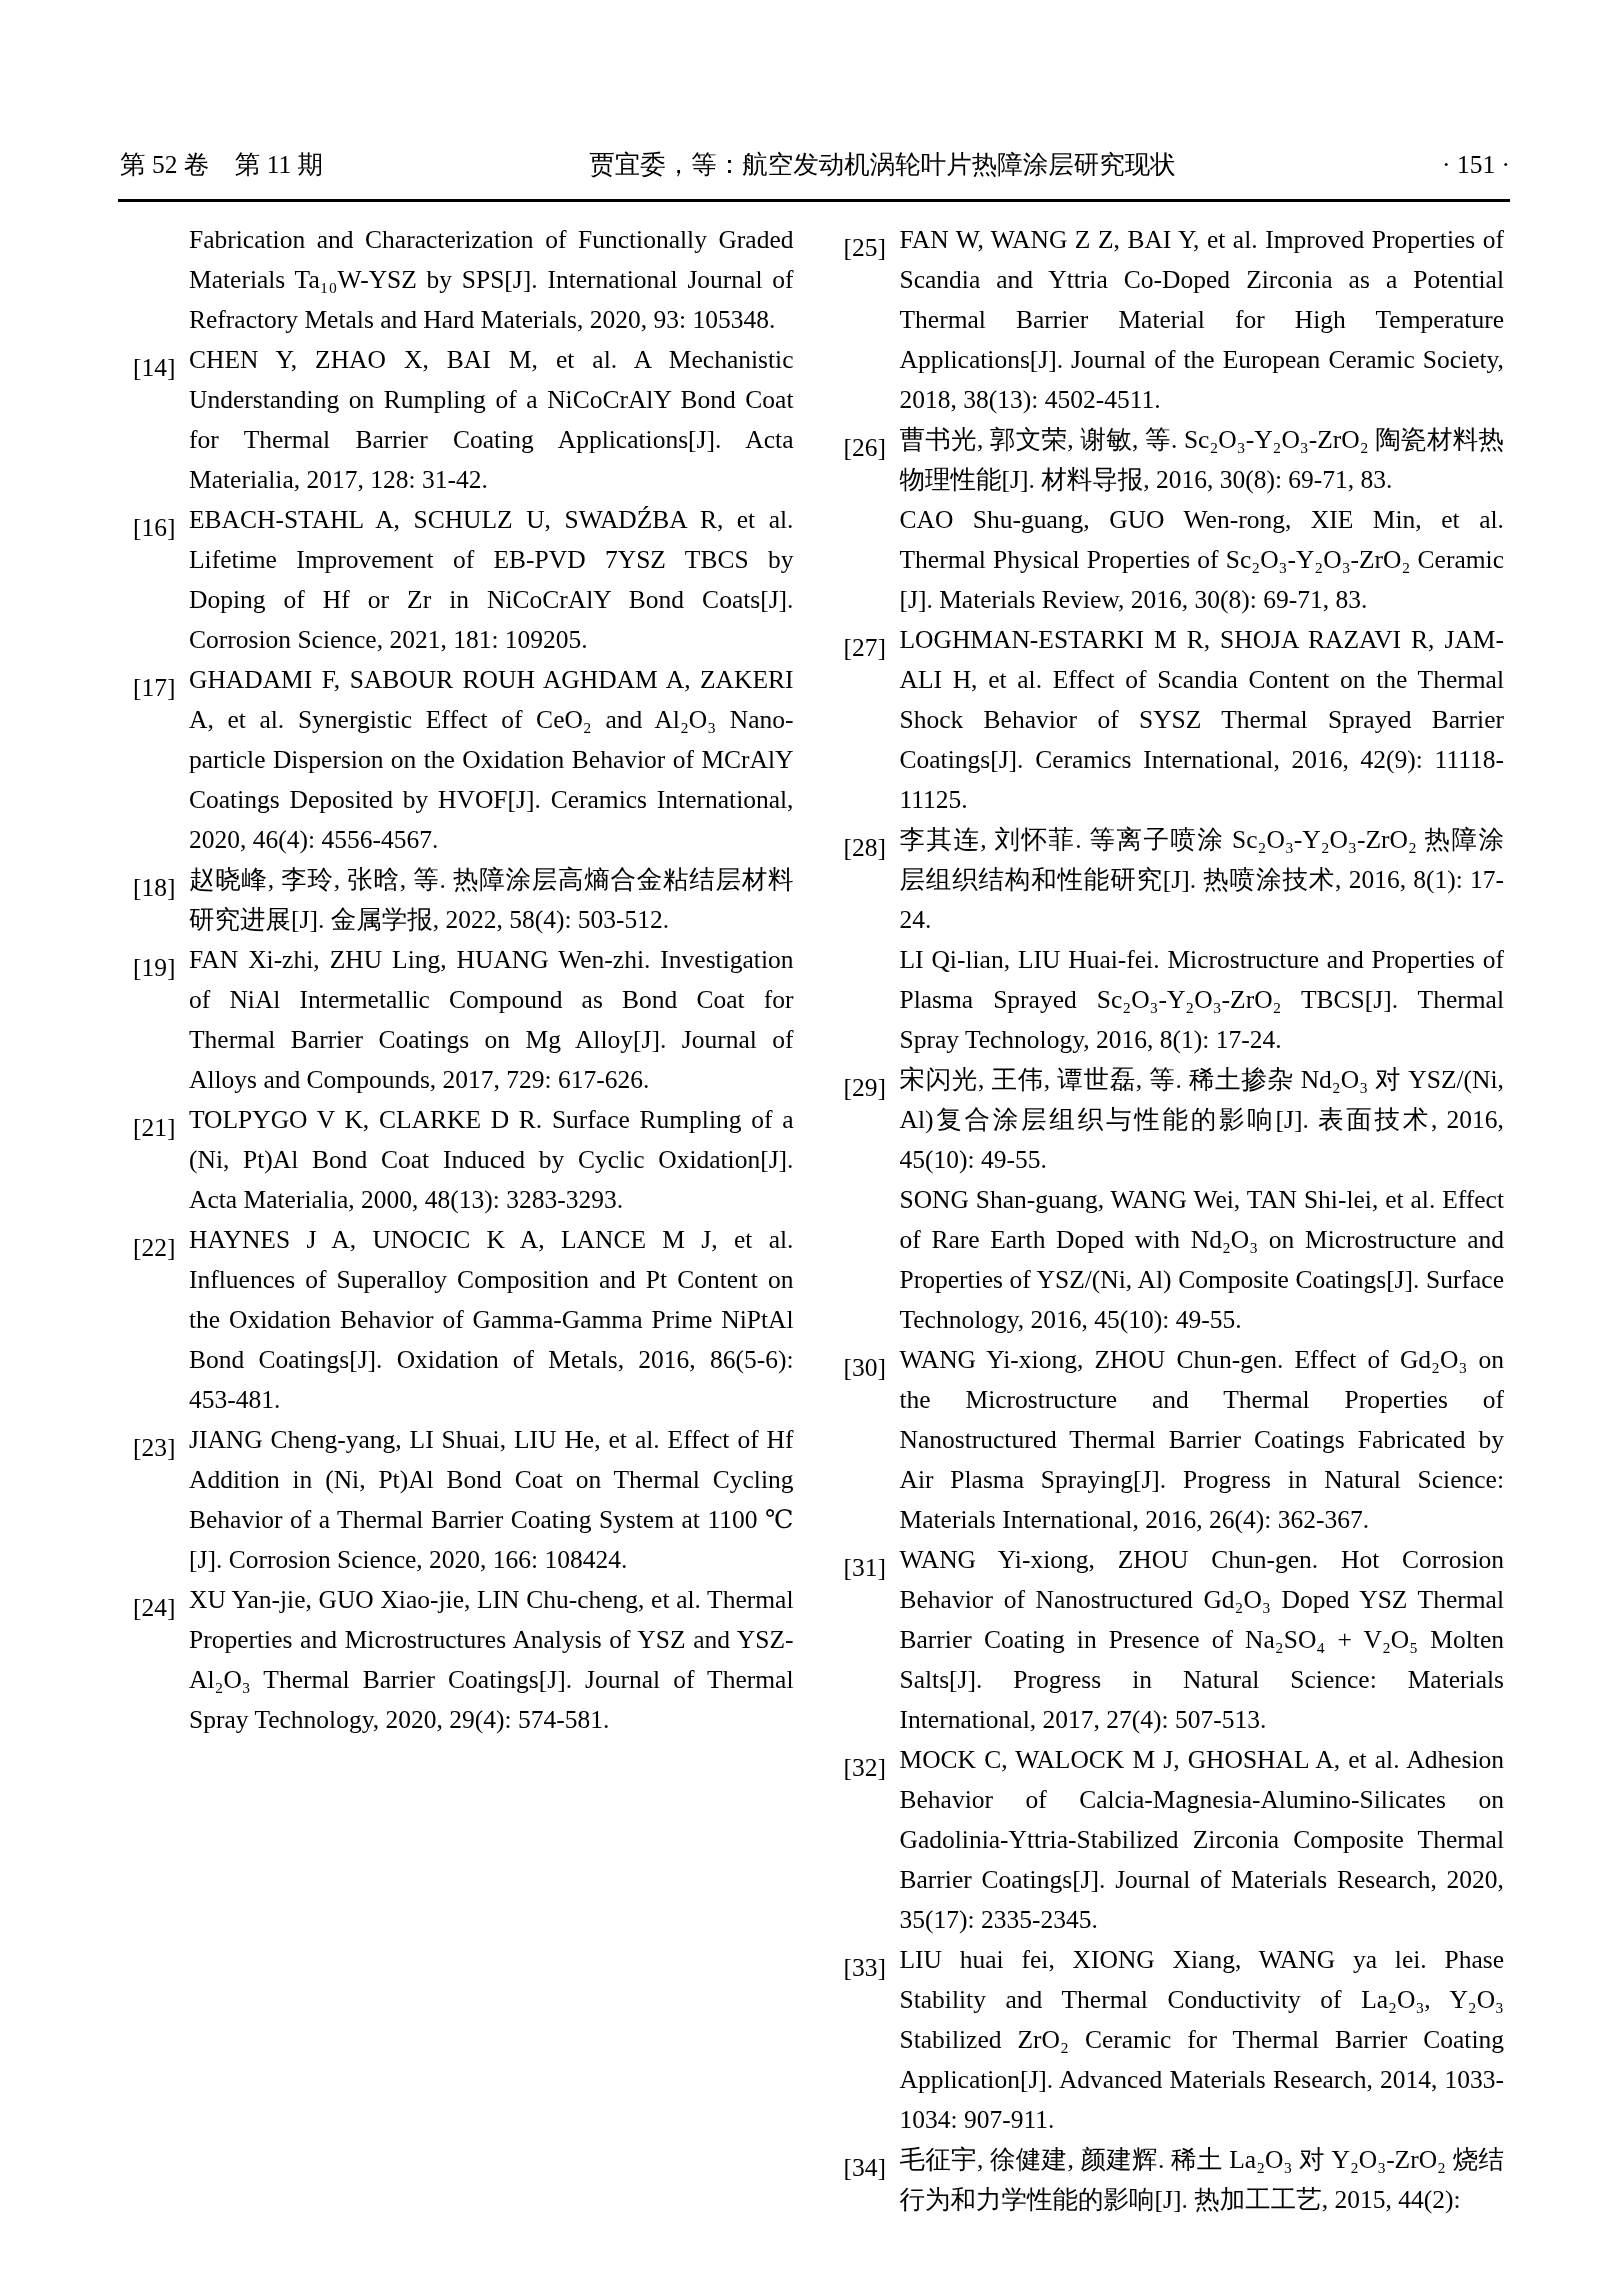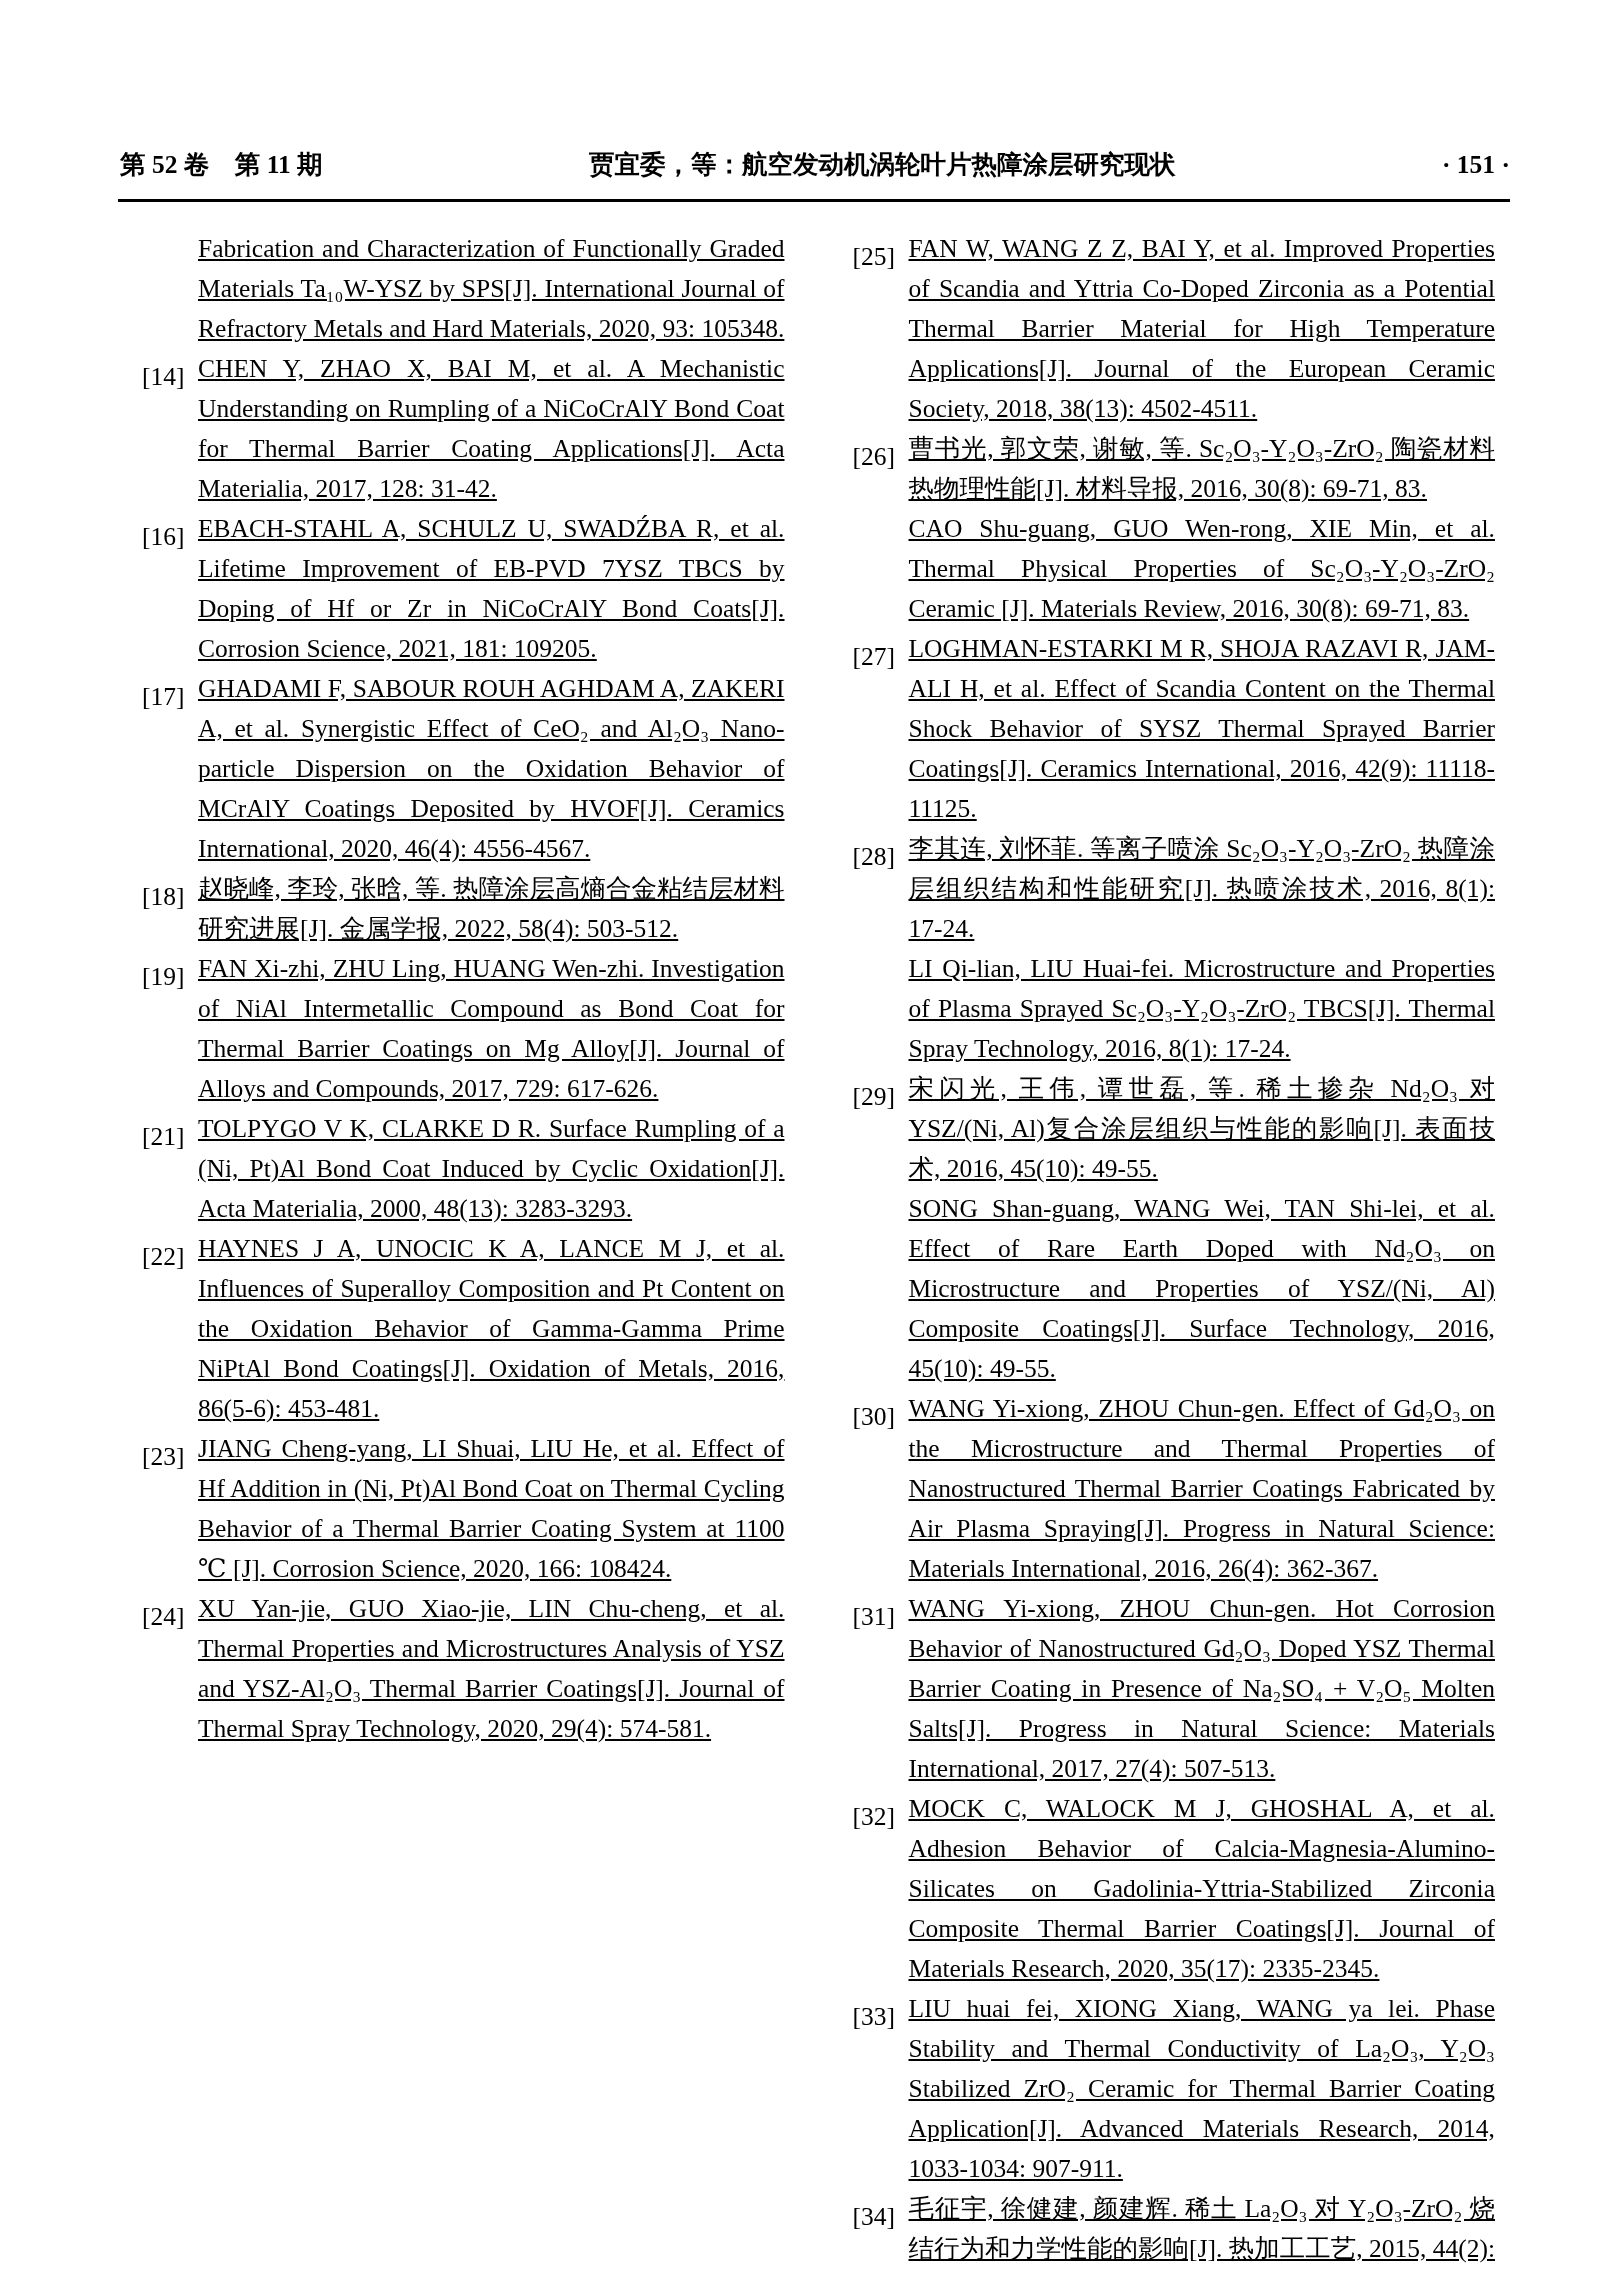--- a/index.html
+++ b/index.html
@@ -17,21 +17,20 @@
     position: absolute;
     left: 120px;
     top: 145px;
     width: 1390px;
     display: flex;
     justify-content: space-between;
     align-items: flex-end;
     font-size: 25.5px;
     line-height: 39px;
     white-space: nowrap;
-    font-weight: bold;
   }
   .page-header .hdr-left  { flex: 0 0 auto; }
   .page-header .hdr-center{ flex: 1 1 auto; text-align: center; }
   .page-header .hdr-right { flex: 0 0 auto; }
   .header-rule {
     position: absolute;
     left: 118px;
     top: 199px;
     width: 1392px;
     height: 2.9px;
@@ -40,26 +39,25 @@
   .columns {
     position: absolute;
     left: 130px;
     top: 217px;
     width: 1377px;
     display: flex;
     gap: 44px;
   }
   .col {
     width: 667px;
-    margin: 12px;
+    margin: 3px;
     padding: 0;
     list-style: none;
     font-size: 25.5px;
     line-height: 40px;
-    text-decoration: underline;
   }
   .ref-item {
     position: relative;
     padding-left: 56px;
   }
   .ref-label {
     position: absolute;
     left: 0;
     top: 8px;
   }

